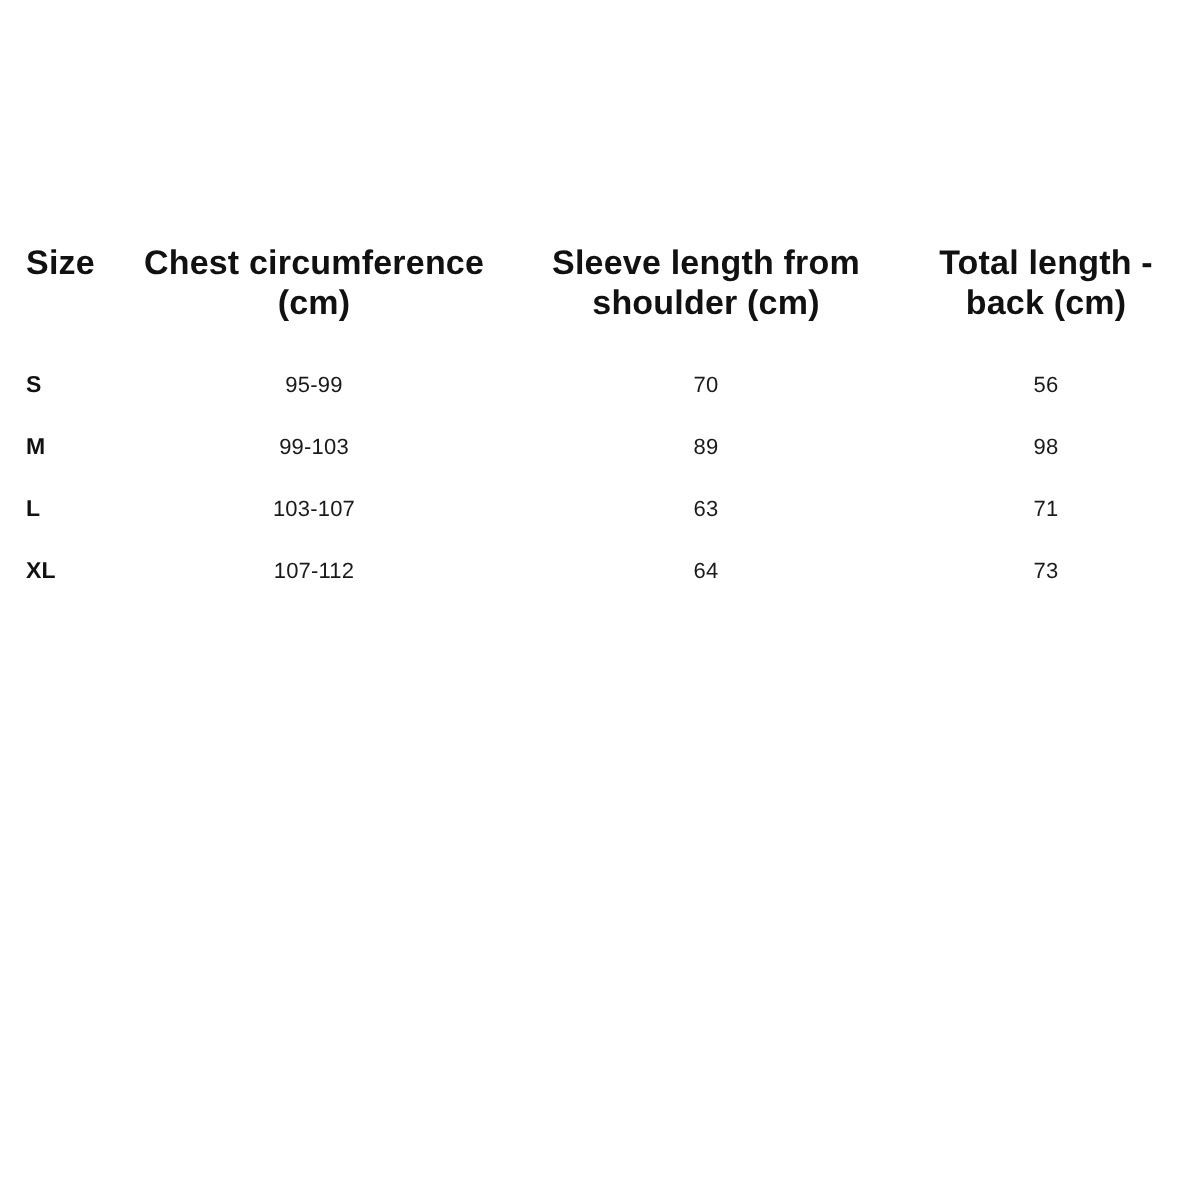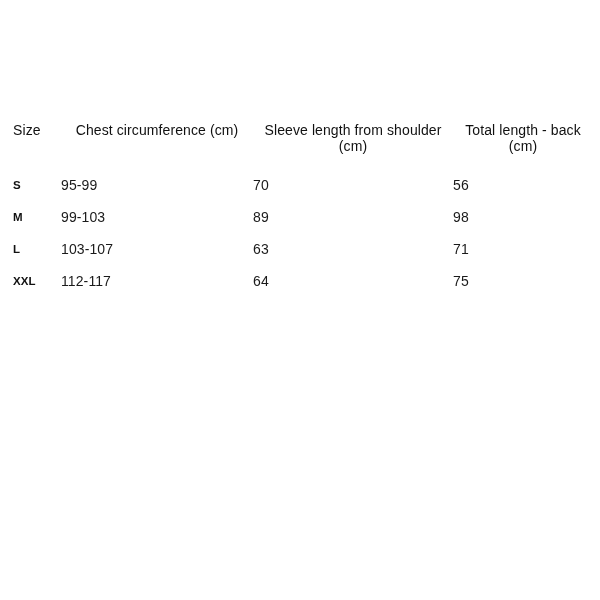--- a/index.html
+++ b/index.html
@@ -22,36 +22,36 @@
   }
   .size-table {
     position: absolute;
     top: 122px;
     left: 11px;
     width: 580px;
     border-collapse: collapse;
     table-layout: fixed;
   }
   .size-table th {
-    font-size: 14px;
-    font-weight: normal;
+    font-size: 17px;
+    font-weight: bold;
     color: #111111;
     padding: 0 0 15px 0;
     text-align: center;
     vertical-align: top;
     letter-spacing: 0.1px;
   }
   .size-table th.col-size {
     text-align: left;
     padding-left: 2px;
   }
   .size-table td {
-    font-size: 14px;
+    font-size: 11px;
     color: #1a1a1a;
-    text-align: left;
+    text-align: center;
     padding: 8px 0 8px 0;
     height: 15px;
     vertical-align: middle;
     letter-spacing: 0.1px;
   }
   .size-table td.col-size {
     font-weight: bold;
     text-align: left;
     padding-left: 2px;
     font-size: 11.5px;
@@ -89,20 +89,20 @@
         <td>89</td>
         <td>98</td>
       </tr>
       <tr>
         <td class="col-size">L</td>
         <td>103-107</td>
         <td>63</td>
         <td>71</td>
       </tr>
       <tr>
-        <td class="col-size">XXL</td>
-        <td>112-117</td>
+        <td class="col-size">XL</td>
+        <td>107-112</td>
         <td>64</td>
-        <td>75</td>
+        <td>73</td>
       </tr>
     </tbody>
   </table>
 </div>
 
 </body></html>

